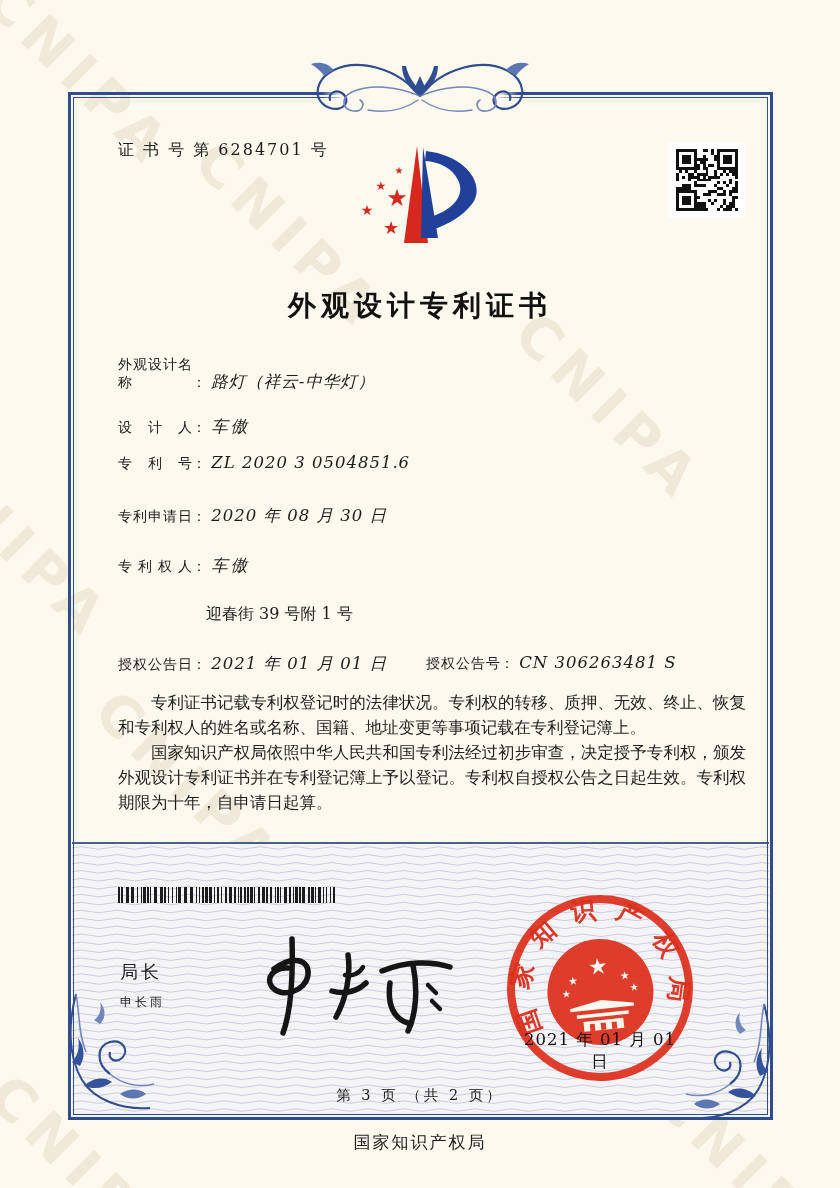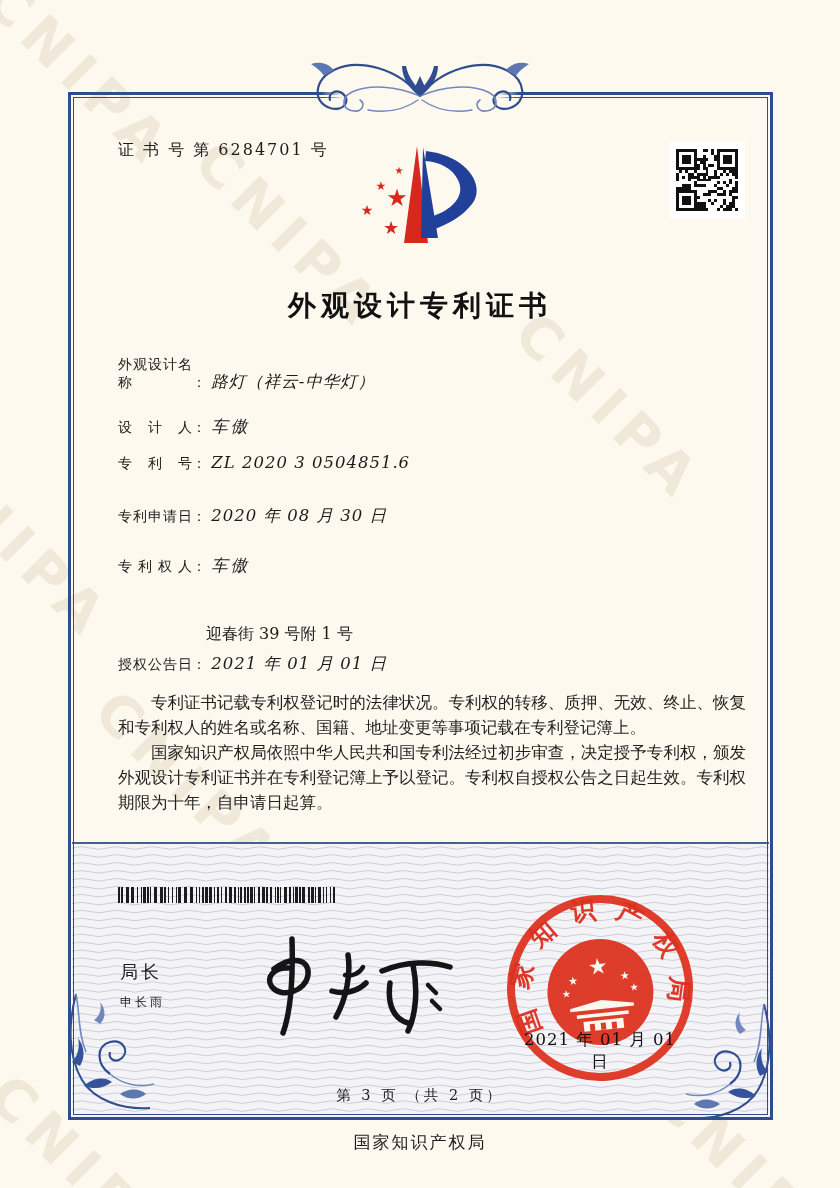--- a/index.html
+++ b/index.html
@@ -37,21 +37,21 @@
     display:flex;align-items:center;justify-content:center;}
   .title{
     position:absolute;left:0;top:250px;width:840px;text-align:center;
     font-size:28px;font-weight:bold;letter-spacing:5px;color:#111;z-index:3;margin-top:37px;
   }
   
   .frow{position:absolute;left:118px;width:640px;font-size:16.5px;z-index:3;}
   .flabel{display:inline-block;width:74px;font-size:14px;text-align:justify;text-align-last:justify;vertical-align:baseline;}
   .fcolon{font-size:14px;}
   .fvalue{letter-spacing:1px;font-style:italic;}
-  .fline2{margin-left:88px;margin-top:20px;}
+  .fline2{margin-left:88px;margin-top:0;}
   .fgroup2{position:absolute;left:308px;top:0;}
   
   .paras{position:absolute;left:118px;top:690px;width:628px;z-index:3;
     font-size:16.5px;line-height:25px;text-align:justify;color:#1f1f1f;}
   .paras p{margin:0;text-indent:2em;}
   
   .barcode{position:absolute;left:118px;top:887px;width:220px;height:16px;z-index:3;}
   .officer-role{position:absolute;left:120px;top:960px;font-size:18px;letter-spacing:3px;
     font-family:"DejaVu Sans","Liberation Sans",sans-serif;z-index:3;}
   .officer-name{position:absolute;left:120px;top:994px;font-size:12px;letter-spacing:3px;
@@ -341,20 +341,24 @@
 <div class="frow" style="top:555px">
   <span class="flabel">专利权人</span><span class="fcolon">：</span>
   <span class="fvalue" style="letter-spacing:3px">车傲</span>
 </div>
 <div class="frow" style="top:604px">
   <div class="fline2" style="font-size:16px">迎春街 39 号附 1 号</div>
 </div>
 <div class="frow" style="top:653px;position:absolute">
   <span class="flabel">授权公告日</span><span class="fcolon">：</span>
   <span class="fvalue">2021 年 01 月 01 日</span>
+  <span class="fgroup2">
+    <span class="flabel">授权公告号</span><span class="fcolon">：</span>
+    <span class="fvalue">CN 306263481 S</span>
+  </span>
 </div>
 
 <div class="paras">
   <p>专利证书记载专利权登记时的法律状况。专利权的转移、质押、无效、终止、恢复和专利权人的姓名或名称、国籍、地址变更等事项记载在专利登记簿上。</p>
   <p>国家知识产权局依照中华人民共和国专利法经过初步审查，决定授予专利权，颁发外观设计专利证书并在专利登记簿上予以登记。专利权自授权公告之日起生效。专利权期限为十年，自申请日起算。</p>
 </div>
 
 <svg class="barcode" id="barcode-svg" viewBox="0 0 220 16" preserveAspectRatio="none">
     <rect x="0" y="0" width="2" height="16" fill="#1c1c1c"></rect>
     <rect x="3" y="0" width="2" height="16" fill="#1c1c1c"></rect>

